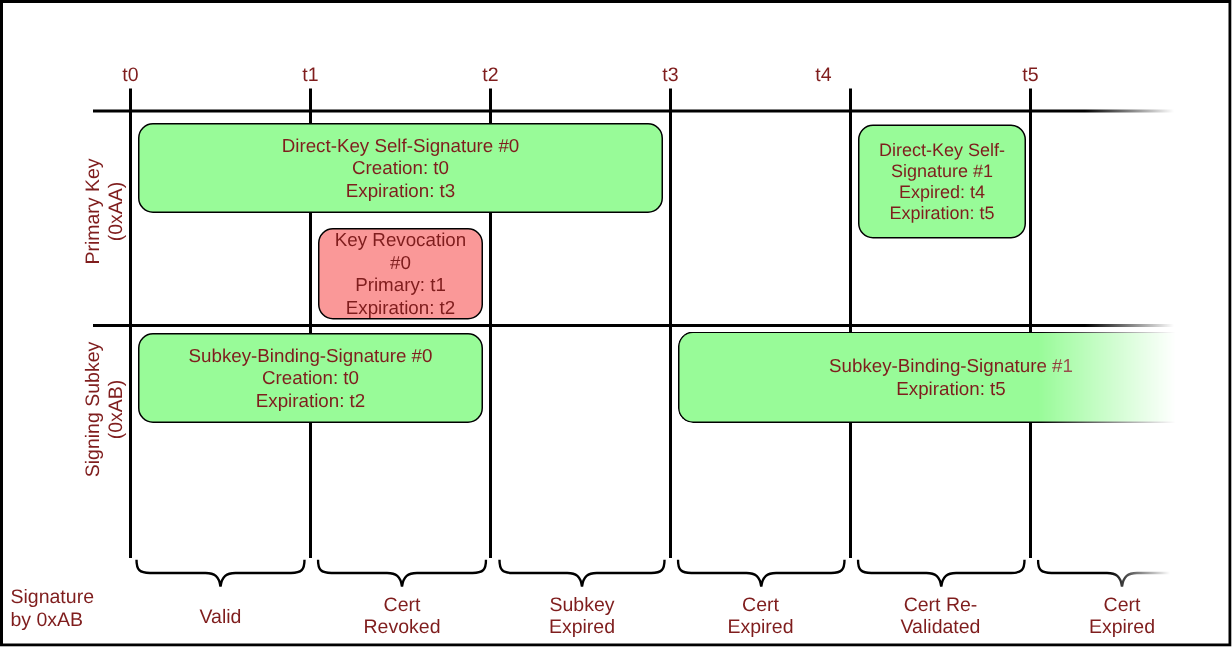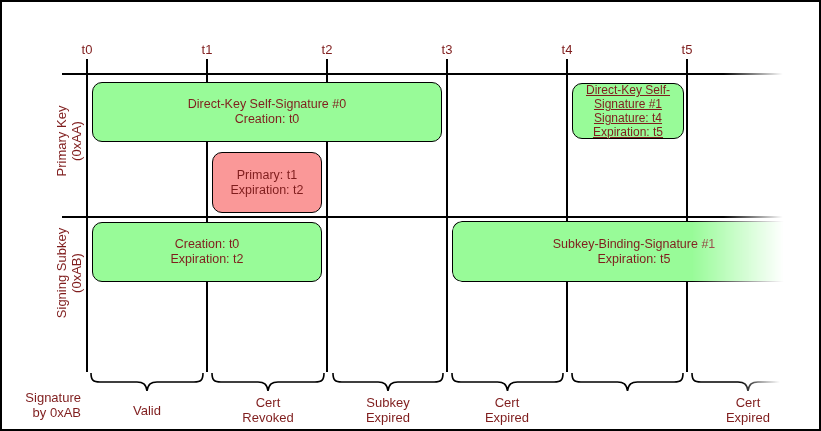--- a/index.html
+++ b/index.html
@@ -53,33 +53,33 @@
     -webkit-mask-image:linear-gradient(to right, #000 42%, rgba(0,0,0,0) 78%);
     mask-image:linear-gradient(to right, #000 42%, rgba(0,0,0,0) 78%);
   }
   .phase-label {
     position:absolute; top:392px; width:96px; height:32px;
     display:flex; flex-direction:column; justify-content:center; align-items:center;
     text-align:center; font-size:13px; line-height:15px;
   }
   .axis-label {
     position:absolute; left:5px; top:388px; width:74px;
-    text-align:right; font-size:13px; line-height:15px;
+    text-align:left; font-size:13px; line-height:15px;
   }
 </style>
 </head>
 <body>
 
 <div class="canvas">
 
   <div class="tick-label" style="left:70px">t0</div>
   <div class="tick-label" style="left:190px">t1</div>
   <div class="tick-label" style="left:310px">t2</div>
   <div class="tick-label" style="left:430px">t3</div>
-  <div class="tick-label" style="left:550px">t4</div>
+  <div class="tick-label" style="left:532px">t4</div>
   <div class="tick-label" style="left:670px">t5</div>
 
   <div class="vline" style="left:84px"></div>
   <div class="vline" style="left:204px"></div>
   <div class="vline" style="left:324px"></div>
   <div class="vline" style="left:444px"></div>
   <div class="vline" style="left:564px"></div>
   <div class="vline" style="left:684px"></div>
 
   <div class="hline" style="top:71px"></div>
@@ -90,34 +90,37 @@
     <span>(0xAA)</span>
   </div>
   <div class="row-label" style="top:255px">
     <span>Signing Subkey</span>
     <span>(0xAB)</span>
   </div>
 
   <div class="box" style="left: 90px; top: 80px; width: 350px; height: 60px; background-color: rgb(152, 251, 152);">
     <span>Direct-Key Self-Signature #0</span>
     <span>Creation: t0</span>
+    <span>Expiration: t3</span>
   </div>
 
   <div class="box" style="left: 210px; top: 150px; width: 110px; height: 61px; background-color: rgb(250, 152, 152);">
+    <span>Key Revocation #0</span>
     <span>Primary: t1</span>
     <span>Expiration: t2</span>
   </div>
 
-  <div class="box box--narrow" style="left: 570px; top: 81px; width: 112px; height: 56px; background-color: rgb(152, 251, 152); text-decoration: underline;">
+  <div class="box box--narrow" style="left: 570px; top: 81px; width: 112px; height: 76px; background-color: rgb(152, 251, 152);">
     <span>Direct-Key Self-Signature #1</span>
-    <span>Signature: t4</span>
+    <span>Expired: t4</span>
     <span>Expiration: t5</span>
   </div>
 
   <div class="box" style="left: 90px; top: 220px; width: 230px; height: 60px; background-color: rgb(152, 251, 152);">
+    <span>Subkey-Binding-Signature #0</span>
     <span>Creation: t0</span>
     <span>Expiration: t2</span>
   </div>
 
   <div class="box box--fade-right" style="left: 450px; top: 219px; width: 353px; height: 61px; background-color: rgb(152, 251, 152);">
     <span>Subkey-Binding-Signature #1</span>
     <span>Expiration: t5</span>
   </div>
 
   <svg class="brace" style="left:88px;  width:114px;" viewBox="0 0 114 20" preserveAspectRatio="none">
@@ -148,20 +151,24 @@
     <span>Revoked</span>
   </div>
   <div class="phase-label" style="left:338px">
     <span>Subkey</span>
     <span>Expired</span>
   </div>
   <div class="phase-label" style="left:457px">
     <span>Cert</span>
     <span>Expired</span>
   </div>
+  <div class="phase-label" style="left:577px">
+    <span>Cert Re-</span>
+    <span>Validated</span>
+  </div>
   <div class="phase-label" style="left:698px">
     <span>Cert</span>
     <span>Expired</span>
   </div>
 
   <div class="axis-label">
     <div>Signature</div>
     <div>by 0xAB</div>
   </div>
 

